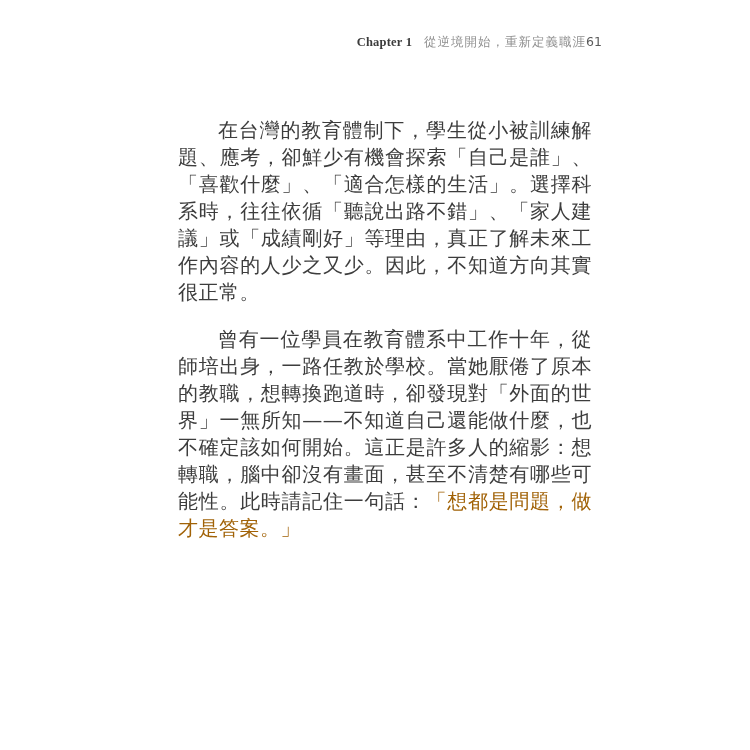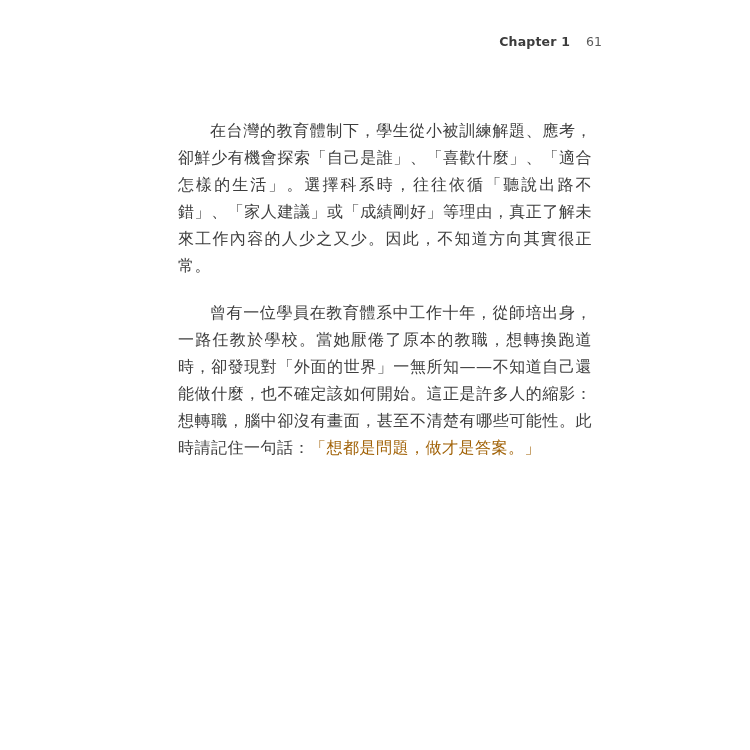--- a/index.html
+++ b/index.html
@@ -25,58 +25,59 @@
     align-items: baseline;
     font-family: "DejaVu Sans", "Liberation Sans", sans-serif;
     font-size: 12.5px;
     line-height: 1.2;
     white-space: nowrap;
   }
   .chapter-label {
     font-weight: bold;
     color: #3c3c3c;
     letter-spacing: 0.2px;
+    font-family: Liberation Serif, serif;
   }
   .chapter-title {
     color: #8f8f8f;
     margin-left: 12px;
     letter-spacing: 1px;
   }
   .page-number {
     color: #5a5a5a;
-    margin-left: 16px;
   }
   .content {
     position: absolute;
     left: 178px;
     top: 117px;
     width: 414px;
   }
   .content p {
     margin: 0 0 20px 0;
-    font-size: 16px;
+    font-size: 20px;
     line-height: 27px;
     color: #3d3d3d;
     text-align: justify;
     text-justify: inter-ideograph;
     text-indent: 2em;
     letter-spacing: 0.5px;
   }
   .key-phrase {
     font-weight: normal;
     color: #a16207;
   }
 </style>
 </head>
 <body>
 
 <div class="page">
 
   <div class="header">
     <span class="chapter-label">Chapter 1</span>
+    <span class="chapter-title">從逆境開始，重新定義職涯</span>
     <span class="page-number">61</span>
   </div>
 
   <div class="content">
     <p>
       <span>在台灣的教育體制下，學生從小被訓練解題、應考，卻鮮少有機會探索「自己是誰」、「喜歡什麼」、「適合怎樣的生活」。選擇科系時，往往依循「聽說出路不錯」、「家人建議」或「成績剛好」等理由，真正了解未來工作內容的人少之又少。因此，不知道方向其實很正常。</span>
     </p>
     <p>
       <span>曾有一位學員在教育體系中工作十年，從師培出身，一路任教於學校。當她厭倦了原本的教職，想轉換跑道時，卻發現對「外面的世界」一無所知——不知道自己還能做什麼，也不確定該如何開始。這正是許多人的縮影：想轉職，腦中卻沒有畫面，甚至不清楚有哪些可能性。此時請記住一句話：</span><strong class="key-phrase">「想都是問題，做才是答案。」</strong>
     </p>

